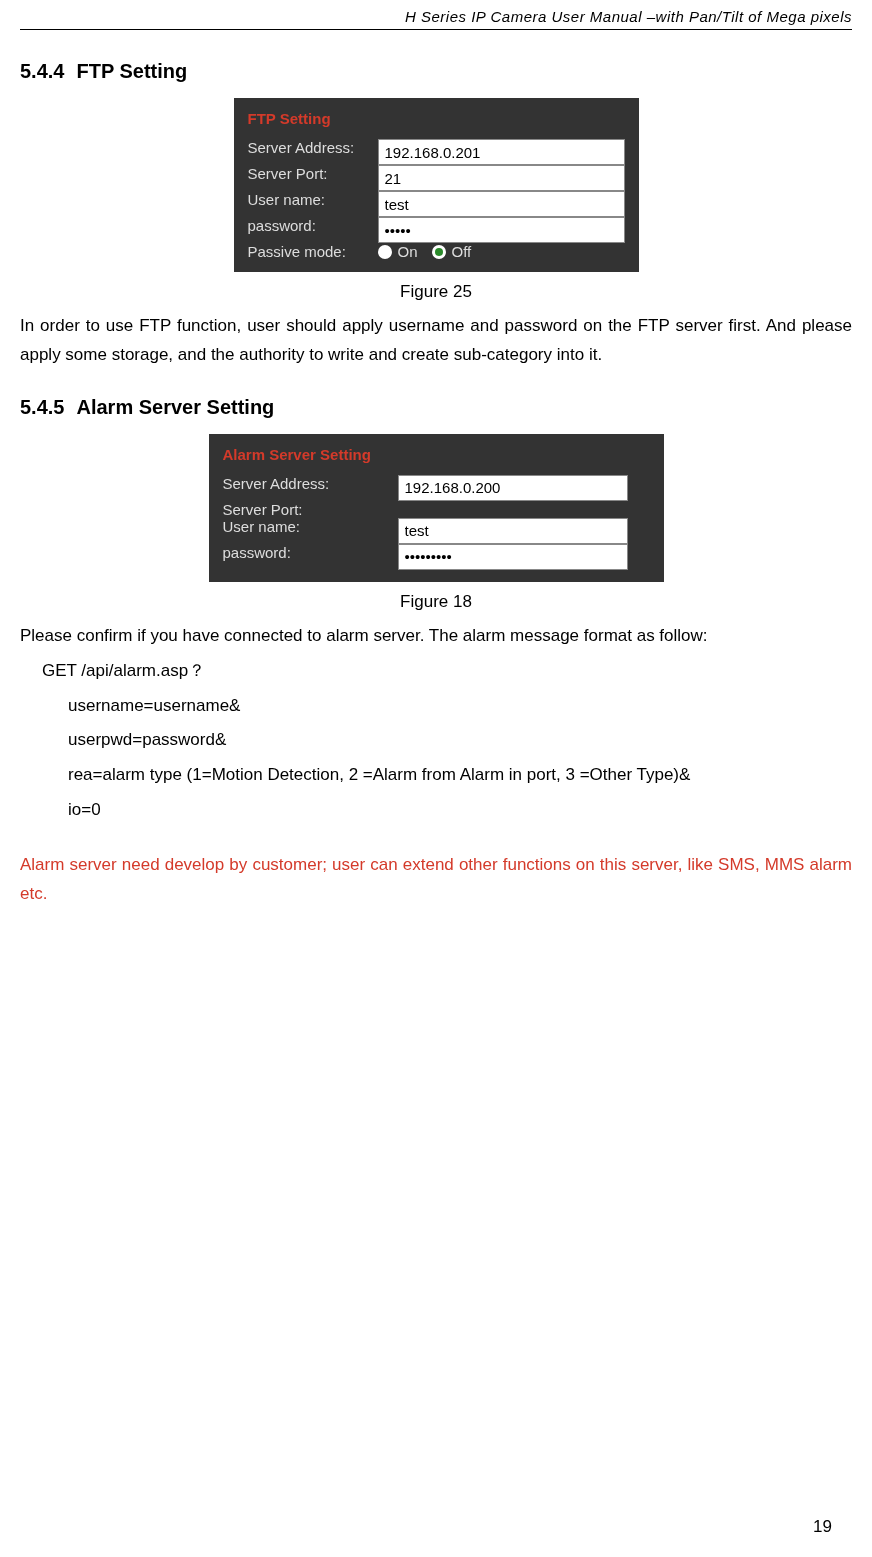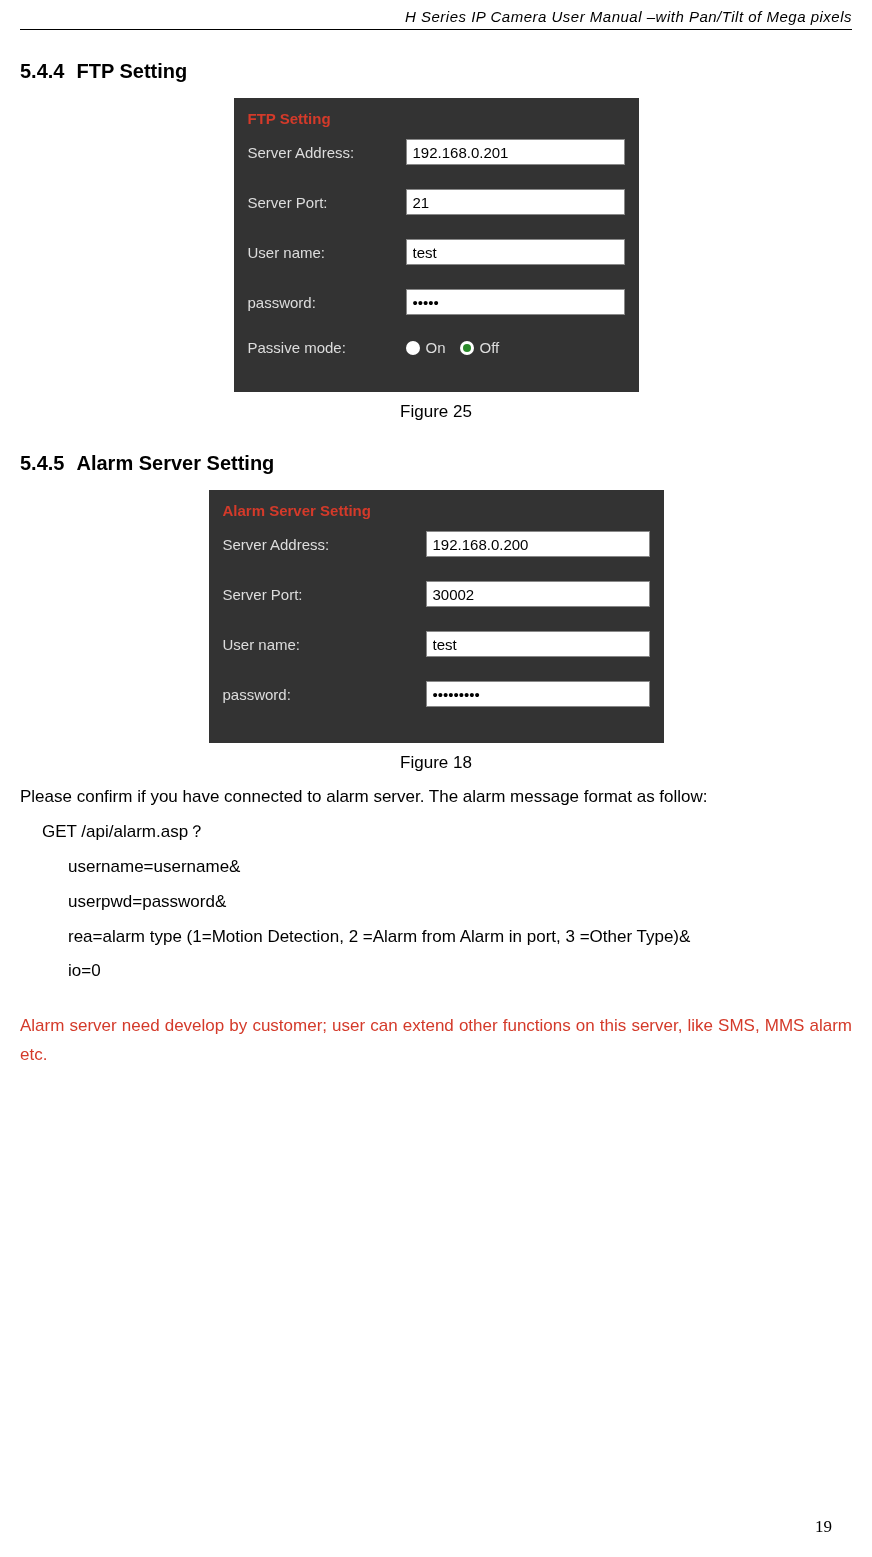--- a/index.html
+++ b/index.html
@@ -46,23 +46,21 @@
       width: 455px;
     }
     .panel-title {
       color: #d43a2a;
       font-size: 15px;
       font-weight: bold;
       margin-bottom: 12px;
     }
     .form-row {
       display: flex;
-      align-items: center;
-      margin-bottom: 24px;
-      gap: 28px;
+      margin-bottom: 0;
     }
     .form-label {
       color: #ddd;
       font-size: 15px;
       width: 130px;
       flex-shrink: 0;
     }
     .form-label-wide {
       width: 175px;
     }
@@ -131,21 +129,20 @@
       font-size: 17px;
       line-height: 1.7;
       text-align: justify;
     }
     .page-number {
       text-align: center;
       font-size: 17px;
       position: fixed;
       bottom: 20px;
       right: 40px;
-      font-family: Liberation Serif, serif;
     }
     .footer-space {
       height: 280px;
     }
   </style>
 </head>
 <body>
 
 <div class="header-line">H Series IP Camera User Manual –with Pan/Tilt of Mega pixels</div>
 
@@ -179,36 +176,36 @@
         <span class="radio-dot"></span>
         <span class="radio-label">On</span>
         <span class="radio-dot selected"></span>
         <span class="radio-label">Off</span>
       </div>
     </div>
   </div>
 
   <div class="caption">Figure 25</div>
 
+  <div class="body-text">In order to use FTP function, user should apply username and password on the FTP server first. And please apply some storage, and the authority to write and create sub-category into it.</div>
 
   <div class="spacer"></div>
 
   <div class="section-heading">
     <span class="section-number">5.4.5</span><span>Alarm Server Setting</span>
   </div>
 
   <div class="panel panel-alarm">
     <div class="panel-title">Alarm Server Setting</div>
     <div class="form-row">
       <span class="form-label form-label-wide">Server Address:</span>
       <input class="form-input form-input-alarm" value="192.168.0.200" style="">
     </div>
     <div class="form-row">
       <span class="form-label form-label-wide">Server Port:</span>
-      <input class="form-input form-input-alarm" value="30002" style="">
     </div>
     <div class="form-row">
       <span class="form-label form-label-wide">User name:</span>
       <input class="form-input form-input-alarm" value="test" style="">
     </div>
     <div class="form-row">
       <span class="form-label form-label-wide">password:</span>
       <input class="form-input form-input-alarm" value="•••••••••" style="">
     </div>
   </div>

